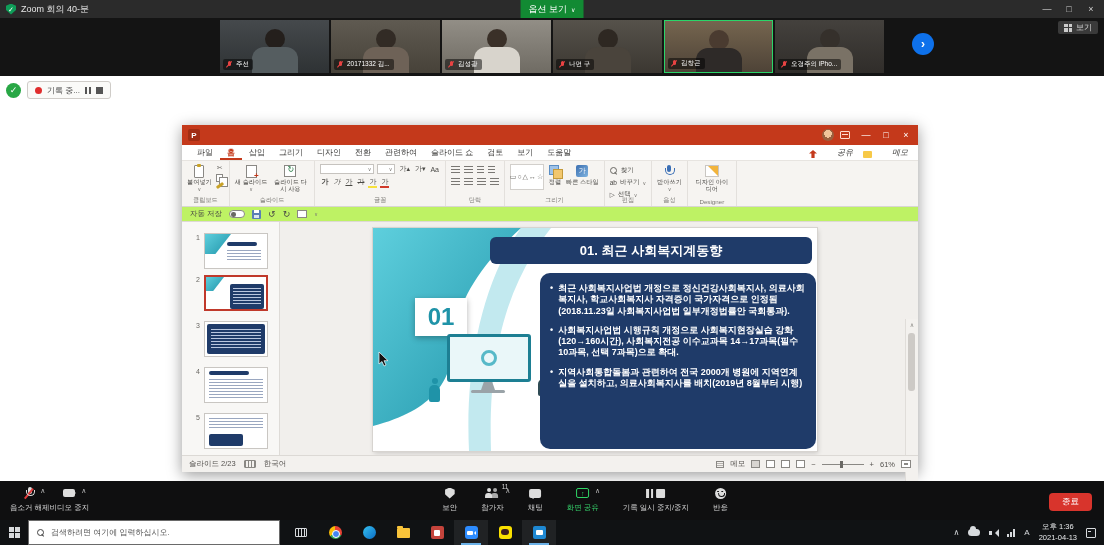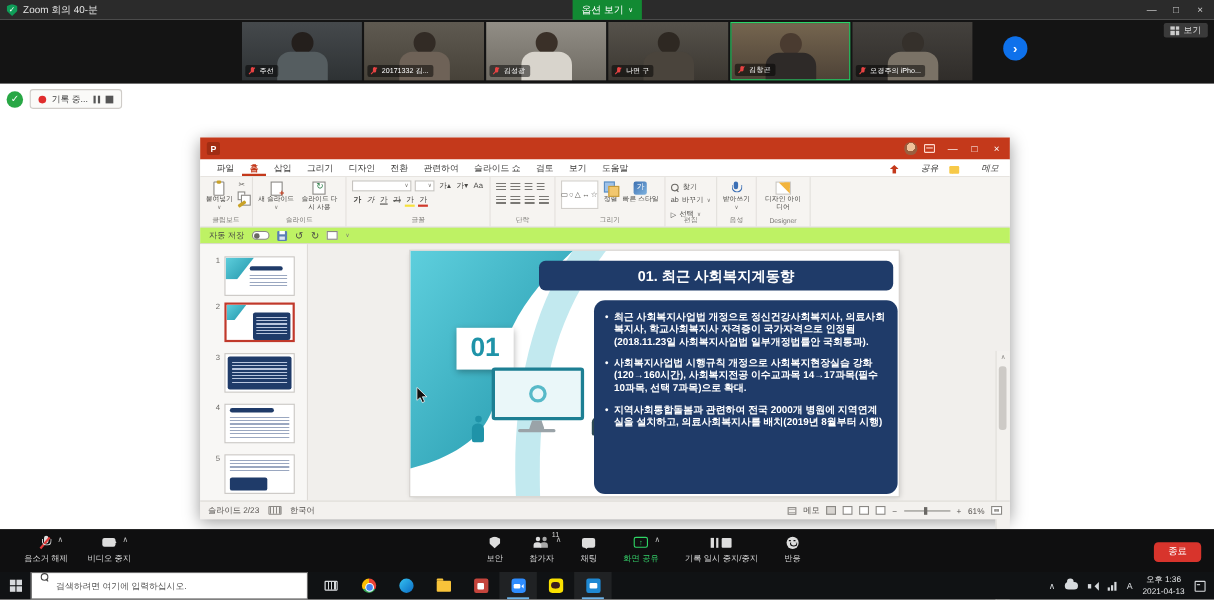--- a/index.html
+++ b/index.html
@@ -180,21 +180,21 @@
   .ic-note{width:8px;height:7px;border:1px solid #8a8884;background:repeating-linear-gradient(to bottom,transparent 0 1px,#b5b2ae 1px 2px);}
   .viewbox{width:9px;height:8px;border:1px solid #8a8884;background:#fff;}
   .viewbox.f{background:#d8d5d1;}
   .zslider{width:42px;height:1px;background:#8a8884;position:relative;}
   .zslider::before{content:"";position:absolute;left:18px;top:-3px;width:3px;height:7px;background:#6a6864;}
   .ic-fit{width:10px;height:8px;border:1px solid #8a8884;position:relative;background:#fff;}
   .ic-fit::before{content:"";position:absolute;left:2px;top:2px;right:2px;bottom:2px;border:1px dashed #8a8884;}
 
   
   .zbar{position:absolute;left:0;top:481px;width:100%;height:39px;background:#0f0f10;z-index:30;}
-  .zleft{position:absolute;left:10px;top:5px;display:flex;gap:18px;margin-left:12px;}
+  .zleft{position:absolute;left:10px;top:5px;display:flex;}
   .zcenter{position:absolute;left:53%;top:5px;transform:translateX(-50%);display:flex;gap:24px;align-items:flex-start;}
   .zitem{position:relative;display:flex;flex-direction:column;align-items:center;gap:3px;color:#d6d6d6;font-size:7.5px;white-space:nowrap;}
   .zitem .ico{height:14px;display:flex;align-items:center;justify-content:center;gap:3px;position:relative;}
   .chev{position:absolute;right:-11px;top:1px;color:#bdbdbd;font-size:7px;}
   .greenlabel{color:#35d06a;}
   .i-mic2{position:relative;width:9px;height:12px;}
   .i-mic2::before{content:"";position:absolute;left:2.7px;top:0;width:3.6px;height:7px;background:#ddd;border-radius:2px;}
   .i-mic2::after{content:"";position:absolute;left:1px;top:3px;width:7px;height:5px;border:1px solid #ddd;border-top:none;border-radius:0 0 5px 5px;}
   .i-mic2 .slash{position:absolute;left:-1px;top:11px;width:13px;height:1.6px;background:#e23b3b;transform:rotate(-50deg);transform-origin:left top;}
   .i-cam2{position:relative;width:12px;height:8px;background:#ddd;border-radius:2px;}
@@ -214,21 +214,21 @@
   .i-smiley{position:relative;width:11px;height:11px;border-radius:50%;background:#ddd;}
   .i-smiley::before{content:"";position:absolute;left:2.5px;top:3px;width:1.6px;height:1.6px;border-radius:50%;background:#0f0f10;box-shadow:4.2px 0 0 #0f0f10;}
   .i-smiley::after{content:"";position:absolute;left:2.8px;top:5px;width:5px;height:3px;border:1px solid #0f0f10;border-top:none;border-radius:0 0 5px 5px;}
   .endbtn{position:absolute;right:12px;top:12px;background:#d8342c;color:#fff;font-size:8.5px;padding:3px 13px;border-radius:4px;border:none;font-family:inherit;}
 
   
   .tbar{position:absolute;left:0;top:520px;width:100%;height:25px;background:#101214;display:flex;align-items:stretch;z-index:40;}
   .start{width:28px;display:flex;align-items:center;justify-content:center;}
   .winlogo{width:11px;height:11px;display:grid;grid-template-columns:1fr 1fr;gap:1px;}
   .winlogo span{background:#d7dadd;}
-  .tsearch{width:252px;background:#fff;border:1px solid #6a6a6a;display:flex;gap:6px;padding:0 8px;color:#444;}
+  .tsearch{width:252px;background:#fff;border:1px solid #6a6a6a;display:flex;align-items:center;gap:6px;padding:0 8px;color:#444;}
   .tsearch input{border:none;outline:none;width:100%;font-size:8px;font-family:inherit;color:#444;background:transparent;}
   .tsearch input::placeholder{color:#555;}
   .tapps{display:flex;align-items:center;margin-left:4px;}
   .tapp{width:34px;height:100%;display:flex;align-items:center;justify-content:center;position:relative;}
   .tapp.active{background:rgba(255,255,255,.07);}
   .tapp.active::after{content:"";position:absolute;left:7px;bottom:0;width:20px;height:2px;background:#6cb2e8;}
   .ic-ime{width:12px;height:9px;border:1px solid #d7dadd;border-radius:1px;background:repeating-linear-gradient(to right,transparent 0 2px,#d7dadd 2px 3px);}
   .ic-chrome{width:13px;height:13px;border-radius:50%;background:conic-gradient(#ea4335 0 33%,#34a853 33% 66%,#fbbc05 66% 100%);position:relative;}
   .ic-chrome::after{content:"";position:absolute;left:3.5px;top:3.5px;width:6px;height:6px;border-radius:50%;background:#4285f4;border:1.5px solid #fff;}
   .ic-edge{width:13px;height:13px;border-radius:50%;background:linear-gradient(135deg,#35c1f1,#0b6cc4);}

